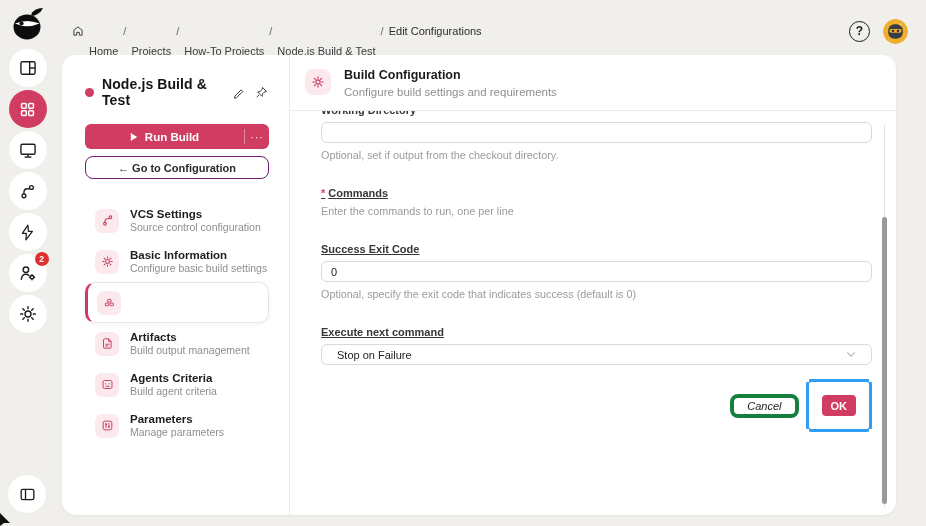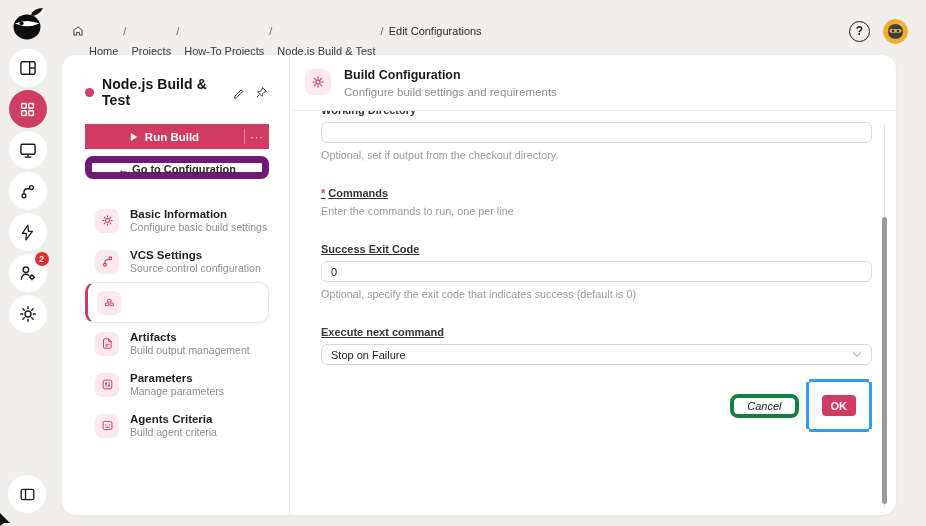--- a/index.html
+++ b/index.html
@@ -31,25 +31,25 @@
   .avatar { width:25px; height:25px; border-radius:50%; overflow:hidden; cursor:pointer; }
   
   .card { position:absolute; left:62px; top:55px; width:834px; height:460px; background:#fff; border-radius:14px; box-shadow:0 1px 3px rgba(0,0,0,.05); display:flex; overflow:hidden; }
   
   .side { width:228px; flex-shrink:0; border-right:1px solid #ececec; padding:21px 20px 0 23px; }
   .side-title-row { display:flex; align-items:center; }
   .proj-dot { width:9px; height:9px; border-radius:50%; background:#d13c63; flex-shrink:0; }
   .proj-title { font-size:14px; font-weight:bold; margin-left:8px; color:#141414; letter-spacing:.1px; }
   .side-title-icons { margin-left:auto; display:flex; gap:7px; }
   .icon-btn { width:16px; height:16px; display:flex; align-items:center; justify-content:center; cursor:pointer; background:none; border:none; }
-  .run-btn { margin-top:16px; height:25px; width:100%; background:#d13c63; border:none; border-radius:0; display:flex; align-items:center; color:#fff; cursor:pointer; }
+  .run-btn { margin-top:16px; height:25px; width:100%; background:#d13c63; border:none; border-radius:6px; display:flex; align-items:center; color:#fff; cursor:pointer; }
   .run-main { flex:1; display:flex; align-items:center; justify-content:center; gap:7px; font-size:11.5px; font-weight:bold; font-family:"Liberation Sans",sans-serif; color:#fff; }
   .run-divider { width:1px; height:15px; background:rgba(255,255,255,.4); }
   .run-more { width:24px; font-size:11px; color:rgba(255,255,255,.85); letter-spacing:1px; }
-  .goto-btn { margin-top:7px; height:23px; width:100%; background:#fff; border:7px solid #701a75; border-radius:8px; font-size:11px; font-weight:600; color:#2a2a2a; cursor:pointer; font-family:"Liberation Sans",sans-serif; }
+  .goto-btn { margin-top:7px; height:23px; width:100%; background:#fff; border:1px solid #701a75; border-radius:8px; font-size:11px; font-weight:600; color:#2a2a2a; cursor:pointer; font-family:"Liberation Sans",sans-serif; }
   .nav { margin-top:21px; display:flex; flex-direction:column; }
   .nav-item { height:41px; display:flex; align-items:center; gap:11px; padding-left:10px; cursor:pointer; border-radius:10px; }
   .nav-item.active { background:#fff; border:1px solid #e7e7e7; border-left:3px solid #cf3a62; padding-left:9px; box-shadow:0 1px 4px rgba(0,0,0,.06); }
   .nav-ic { width:24px; height:24px; border-radius:7px; background:#fbe9ee; display:flex; align-items:center; justify-content:center; flex-shrink:0; }
   .nav-txt { display:flex; flex-direction:column; }
   .nav-label { font-size:11.5px; font-weight:bold; color:#1e1e1e; }
   .nav-desc { font-size:10.5px; color:#8f8f8f; margin-top:1px; }
   
   .main { flex:1; display:flex; flex-direction:column; position:relative; }
   .main-header { display:flex; align-items:flex-start; gap:13px; padding:13px 0 0 15px; height:56px; border-bottom:1px solid #ececec; flex-shrink:0; }
@@ -58,21 +58,21 @@
   .header-sub { font-size:11.5px; color:#8f8f8f; margin-top:4px; }
   .form-area { flex:1; position:relative; overflow:hidden; padding:0 24px 0 31px; }
   .field-label { font-size:11px; font-weight:600; color:#363636; }
   .field-label.clipped { margin-top:-7px; }
   .req { color:#d13c63; margin-right:3px; }
   .text-input { margin-top:6px; width:100%; height:21px; border:1px solid #d9d9d9; border-radius:6px; background:#fff; font-size:11px; color:#222; padding:0 9px; font-family:"Liberation Sans",sans-serif; outline:none; display:block; }
   .help-text { margin-top:6px; font-size:10.8px; color:#9b9b9b; }
   .gap { margin-top:26px;text-decoration:underline; }
   .commands-box { margin-top:6px; width:100%; height:87px; border:1px solid #d9d9d9; border-radius:6px; padding:7px 9px; font-size:11px; color:#222; cursor:text; }
   .squiggle { text-decoration-line:underline; text-decoration-style:wavy; text-decoration-color:#e25555; text-decoration-thickness:1px; text-underline-offset:2px; }
-  .select-box { margin-top:6px; width:100%; height:21px; border:1px solid #d9d9d9; border-radius:6px; display:flex; align-items:center; justify-content:space-between; padding:0 9px; font-size:11px; color:#222; cursor:pointer; background:#fff; }
+  .select-box { margin-top:6px; width:100%; height:21px; border:1px solid #d9d9d9; border-radius:6px; display:flex; align-items:center; justify-content:space-between; padding:0 15px; font-size:11px; color:#222; cursor:pointer; background:#fff; }
   .actions { display:flex; justify-content:flex-end; align-items:center; gap:7px; margin-top:14px; }
   .btn-cancel { height:24px; padding:0 13px; border:4px solid #15803d; border-radius:8px; background:#fff; font-size:11px; color:#222; cursor:pointer; font-family:"Liberation Sans",sans-serif;font-style:italic; }
   .ok-wrap { position:relative; border:3px solid #2f9cf5; border-radius:5px; background:#fff; padding:13px; }
   .btn-ok { height:21px; padding:0 9px; background:#d13c63; border:none; border-radius:4px; color:#fff; font-size:11px; font-weight:bold; cursor:pointer; display:block; font-family:"Liberation Sans",sans-serif; }
   .notch { position:absolute; width:5px; height:5px; background:#fff; }
   .notch.tl { left:-5px; top:-5px; } .notch.tr { right:-5px; top:-5px; }
   .notch.bl { left:-5px; bottom:-5px; } .notch.br { right:-5px; bottom:-5px; }
   .sb-track { position:absolute; right:11px; top:14px; bottom:8px; width:1px; background:#e2e2e2; }
   .sb-thumb { position:absolute; right:9px; top:106px; width:5px; height:287px; background:#9a9a9a; border-radius:3px; cursor:pointer; }
   .cursor { position:absolute; left:0; bottom:0; }
@@ -216,45 +216,45 @@
       <span class="run-divider"></span>
       <span class="run-more">···</span>
     </button>
 
     <button class="goto-btn">← Go to Configuration</button>
 
     <div class="nav">
 
       <div class="nav-item">
         <span class="nav-ic">
-          <svg viewBox="0 0 18 18" width="13" height="13" fill="none" stroke="#c9375e" stroke-width="1.4" stroke-linecap="round">
-            <circle cx="9" cy="9" r="2.7"></circle>
-            <path d="M9 2.4 v1.9 M9 13.7 v1.9 M2.4 9 h1.9 M13.7 9 h1.9 M4.3 4.3 l1.4 1.4 M12.3 12.3 l1.4 1.4 M13.7 4.3 l-1.4 1.4 M5.7 12.3 l-1.4 1.4"></path>
-          </svg>
-        </span>
-        <span class="nav-txt">
-          <span class="nav-label">Basic Information</span>
-          <span class="nav-desc">Configure basic build settings</span>
-        </span>
-      </div>
-
-      <div class="nav-item">
-        <span class="nav-ic">
           <svg viewBox="0 0 18 18" width="13" height="13" fill="none" stroke="#c9375e" stroke-width="1.4">
             <circle cx="5.5" cy="13.5" r="1.9"></circle>
             <circle cx="13" cy="4.5" r="1.9"></circle>
             <path d="M5.5 11.5 V10 q0-3.5 3.5-3.5 h2"></path>
           </svg>
         </span>
         <span class="nav-txt">
           <span class="nav-label">VCS Settings</span>
           <span class="nav-desc">Source control configuration</span>
         </span>
       </div>
 
+      <div class="nav-item">
+        <span class="nav-ic">
+          <svg viewBox="0 0 18 18" width="13" height="13" fill="none" stroke="#c9375e" stroke-width="1.4" stroke-linecap="round">
+            <circle cx="9" cy="9" r="2.7"></circle>
+            <path d="M9 2.4 v1.9 M9 13.7 v1.9 M2.4 9 h1.9 M13.7 9 h1.9 M4.3 4.3 l1.4 1.4 M12.3 12.3 l1.4 1.4 M13.7 4.3 l-1.4 1.4 M5.7 12.3 l-1.4 1.4"></path>
+          </svg>
+        </span>
+        <span class="nav-txt">
+          <span class="nav-label">Basic Information</span>
+          <span class="nav-desc">Configure basic build settings</span>
+        </span>
+      </div>
+
       <div class="nav-item active">
         <span class="nav-ic">
           <svg viewBox="0 0 18 18" width="13" height="13" fill="none" stroke="#c9375e" stroke-width="1.3">
             <rect x="3.2" y="9.8" width="4.8" height="3.6" rx="0.8"></rect>
             <rect x="9.6" y="9.8" width="4.8" height="3.6" rx="0.8"></rect>
             <rect x="6.4" y="4.8" width="4.8" height="3.6" rx="0.8"></rect>
           </svg>
         </span>
       </div>
 
@@ -262,50 +262,50 @@
         <span class="nav-ic">
           <svg viewBox="0 0 18 18" width="13" height="13" fill="none" stroke="#c9375e" stroke-width="1.3" stroke-linejoin="round">
             <path d="M5 2.5 h5.5 l3.5 3.5 V14 a1.5 1.5 0 0 1 -1.5 1.5 h-7.5 A1.5 1.5 0 0 1 3.5 14 V4 a1.5 1.5 0 0 1 1.5 -1.5 Z"></path>
             <path d="M10.5 2.5 V6 h3.5"></path>
             <path d="M6 10 h6 M6 12.5 h4"></path>
           </svg>
         </span>
         <span class="nav-txt">
           <span class="nav-label">Artifacts</span>
           <span class="nav-desc">Build output management</span>
+        </span>
+      </div>
+
+      <div class="nav-item">
+        <span class="nav-ic">
+          <svg viewBox="0 0 18 18" width="13" height="13" fill="none" stroke="#c9375e" stroke-width="1.3">
+            <rect x="2.8" y="3.5" width="12.4" height="11" rx="2"></rect>
+            <circle cx="6.6" cy="8" r="0.9" fill="#c9375e" stroke="none"></circle>
+            <circle cx="11.4" cy="8" r="0.9" fill="#c9375e" stroke="none"></circle>
+            <path d="M6.2 11.4 h5.6"></path>
+          </svg>
+        </span>
+        <span class="nav-txt">
+          <span class="nav-label">Agents Criteria</span>
+          <span class="nav-desc">Build agent criteria</span>
         </span>
       </div>
 
       <div class="nav-item">
         <span class="nav-ic">
           <svg viewBox="0 0 18 18" width="13" height="13" fill="none" stroke="#c9375e" stroke-width="1.3">
             <rect x="3" y="3" width="12" height="12" rx="2.5"></rect>
             <path d="M7 5.5 v7 M11 5.5 v7"></path>
             <circle cx="7" cy="7.5" r="1.2" fill="#c9375e" stroke="none"></circle>
             <circle cx="11" cy="10.5" r="1.2" fill="#c9375e" stroke="none"></circle>
           </svg>
         </span>
         <span class="nav-txt">
           <span class="nav-label">Parameters</span>
           <span class="nav-desc">Manage parameters</span>
-        </span>
-      </div>
-
-      <div class="nav-item">
-        <span class="nav-ic">
-          <svg viewBox="0 0 18 18" width="13" height="13" fill="none" stroke="#c9375e" stroke-width="1.3">
-            <rect x="2.8" y="3.5" width="12.4" height="11" rx="2"></rect>
-            <circle cx="6.6" cy="8" r="0.9" fill="#c9375e" stroke="none"></circle>
-            <circle cx="11.4" cy="8" r="0.9" fill="#c9375e" stroke="none"></circle>
-            <path d="M6.2 11.4 h5.6"></path>
-          </svg>
-        </span>
-        <span class="nav-txt">
-          <span class="nav-label">Agents Criteria</span>
-          <span class="nav-desc">Build agent criteria</span>
         </span>
       </div>
 
     </div>
   </aside>
 
   <section class="main">
     <div class="main-header">
       <span class="header-ic">
         <svg viewBox="0 0 18 18" width="14" height="14" fill="none" stroke="#c9375e" stroke-width="1.4" stroke-linecap="round">

